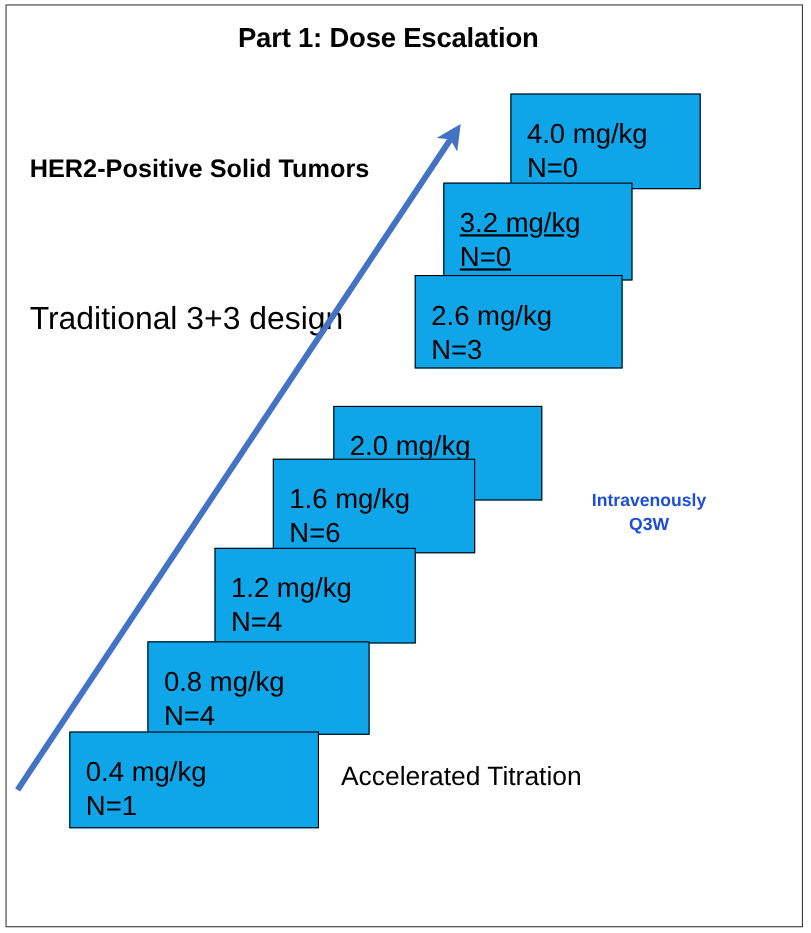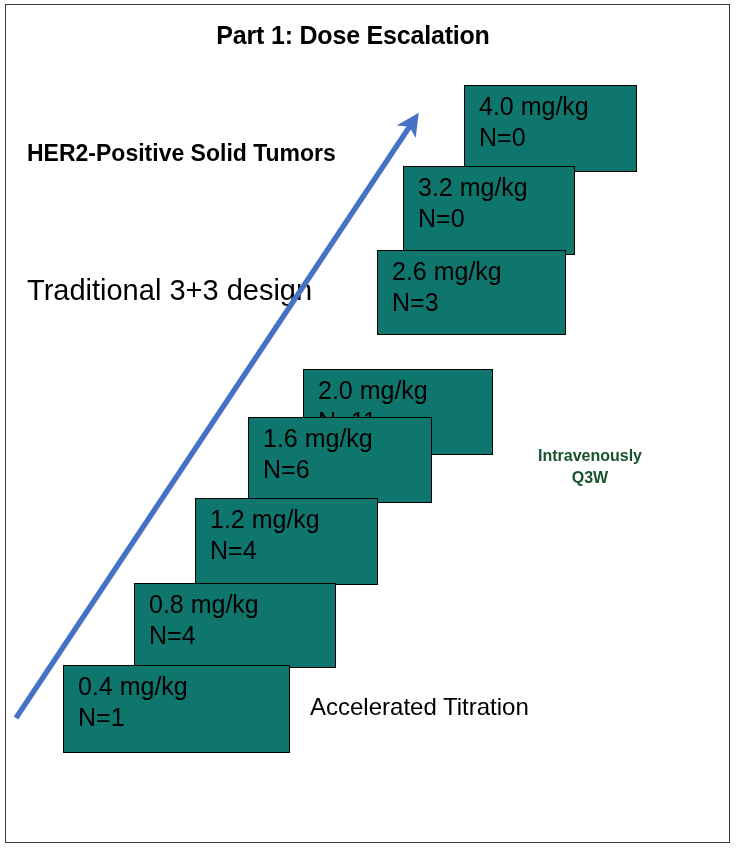--- a/index.html
+++ b/index.html
@@ -71,21 +71,21 @@
   
   #route {
     position: absolute;
     left: 490px;
     top: 445px;
     width: 200px;
     text-align: center;
     font-size: 16px;
     font-weight: bold;
     line-height: 1.35;
-    color: #14532d;
+    color: #1d4ed8;
   }
   #titration {
     position: absolute;
     left: 310px;
     top: 693px;
     font-size: 24px;
     font-weight: normal;
     color: #000000;
     white-space: nowrap;
   }
@@ -97,26 +97,26 @@
     top: 0;
     width: 737px;
     height: 848px;
     pointer-events: none;
   }
 
   
   .dose-box {
     position: absolute;
     box-sizing: border-box;
-    background: #0f766e;
+    background: #0ea5e9;
     border: 1.6px solid #000000;
     color: #000000;
     font-size: 25px;
     line-height: 1.22;
-    padding: 5px 0 0 14px;
+    padding: 21px 0 0 14px;
   }
   .dose-box .dose-line,
   .dose-box .n-line {
     display: block;
     white-space: nowrap;
   }
 </style>
 </head>
 <body>
 
@@ -137,21 +137,21 @@
       </marker>
     </defs>
     <line x1="16" y1="718" x2="414" y2="120" stroke="#4472C4" stroke-width="5.4" stroke-linecap="butt" marker-end="url(#arrowhead)"></line>
   </svg>
 
   <div class="dose-box" style="left:464px; top:85px;  width:173px; height:87px; z-index:11;">
     <span class="dose-line">4.0 mg/kg</span>
     <span class="n-line">N=0</span>
   </div>
 
-  <div class="dose-box" style="left:403px; top:166px; width:172px; height:89px; z-index:12;">
+  <div class="dose-box" style="left:403px; top:166px; width:172px; height:89px; z-index:12;text-decoration:underline;">
     <span class="dose-line">3.2 mg/kg</span>
     <span class="n-line">N=0</span>
   </div>
 
   <div class="dose-box" style="left:353px; top:250px; width:189px; height:85px; z-index:13;margin-left:24px;">
     <span class="dose-line">2.6 mg/kg</span>
     <span class="n-line">N=3</span>
   </div>
 
   <div class="dose-box" style="left:303px; top:332px; width:190px; height:86px; z-index:14;margin-top:37px;">

